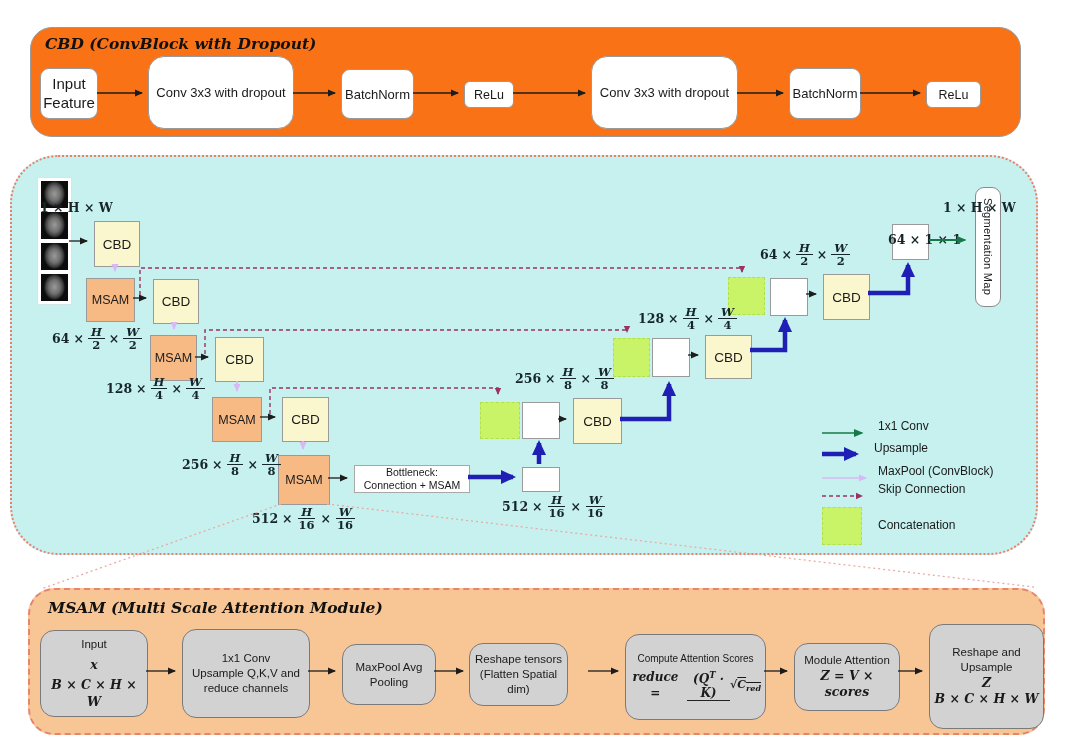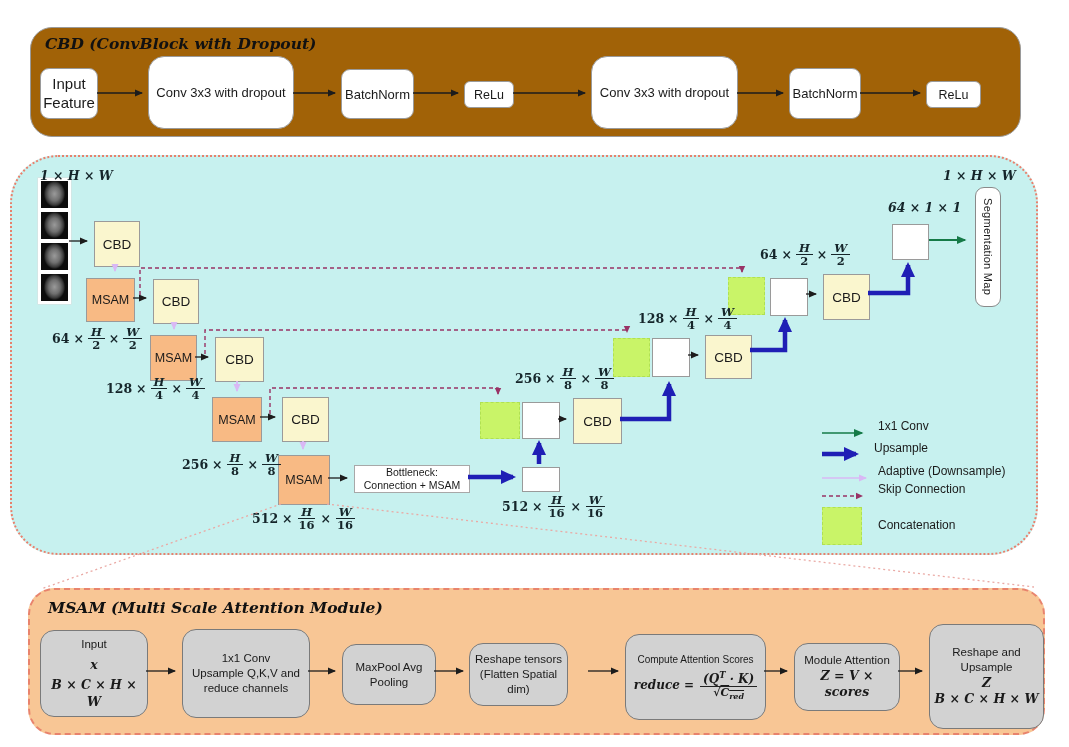--- a/index.html
+++ b/index.html
@@ -1,19 +1,19 @@
 <!DOCTYPE html>
 <html><head>
 <meta charset="utf-8">
 <style>
   html,body{margin:0;padding:0;background:#fff;}
   .stage{position:relative;width:1069px;height:747px;background:#ffffff;
          font-family:"Liberation Sans",sans-serif;overflow:hidden;color:#1a1a1a;}
   .panel{position:absolute;box-sizing:border-box;z-index:1;}
-  #cbd-panel{left:30px;top:27px;width:991px;height:110px;background:#a16207;
+  #cbd-panel{left:30px;top:27px;width:991px;height:110px;background:#f97316;
              border:1.5px solid #9a9a9a;border-radius:22px;}
   #unet-panel{left:10px;top:155px;width:1028px;height:400px;background:#c7f1ef;
               border:2px dotted #e8806c;border-radius:48px;}
   #msam-panel{left:28px;top:588px;width:1017px;height:147px;background:#f8c695;
               border:2px dashed #e8836d;border-radius:26px;}
   .ptitle{position:absolute;font-family:"DejaVu Serif",serif;font-weight:700;
           font-style:italic;font-size:15.5px;color:#111;white-space:nowrap;}
   .box{position:absolute;box-sizing:border-box;display:flex;flex-direction:column;
        align-items:center;justify-content:center;text-align:center;}
   .wbox{background:#ffffff;border:1.2px solid #9a9a9a;}
@@ -29,31 +29,31 @@
   .mri-strip{position:absolute;background:#ffffff;padding:3px;box-sizing:border-box;
              box-shadow:0 0 0 .5px #ddd;}
   .mri{width:27px;height:27px;background:#0c0c0c;
        background-image:radial-gradient(55% 68% at 50% 48%,#9a9a9a 0%,#6f6f6f 38%,#3a3a3a 60%,#0c0c0c 72%);}
   .mri + .mri{margin-top:4px;}
   .dim{position:absolute;font-family:"DejaVu Serif",serif;font-weight:600;font-size:12.5px;
        color:#15252a;display:flex;align-items:center;gap:4px;white-space:nowrap;z-index:3;}
   .dim .frac{display:inline-flex;flex-direction:column;align-items:center;line-height:1.05;font-size:11.5px;}
   .dim .frac .n{border-bottom:1.2px solid #15252a;padding:0 3px;font-style:italic;}
   .dim .frac .dd{padding:0 2px;}
-  .dim-flat{font-style:italic;}
+  .dim-flat{margin-top:32px;}
   .overlay{position:absolute;left:0;top:0;z-index:2;pointer-events:none;}
   .lgrow{position:absolute;}
   .lglabel{position:absolute;font-size:12px;color:#1a1a1a;white-space:nowrap;}
   .gbox{position:absolute;box-sizing:border-box;background:#d2d2d2;border:1px solid #7a7a7a;
         border-radius:14px;display:flex;flex-direction:column;align-items:center;
         justify-content:center;text-align:center;font-size:11.5px;line-height:1.3;padding:4px;}
   .m{font-family:"DejaVu Serif",serif;font-style:italic;font-weight:600;font-size:12.5px;}
   .gtitle{font-size:10px;margin-bottom:5px;}
   .formula{display:flex;align-items:center;gap:6px;font-size:12px;}
-  .frac2{display:inline-flex;flex-direction:column;align-items:center;line-height:1.1;}
+  .frac2{display:inline-flex;flex-direction:row;align-items:center;line-height:1.1;}
   .frac2 .num{border-bottom:1.1px solid #222;padding:0 3px;}
   .frac2 .den{font-size:11px;}
   .ovl{text-decoration:overline;}
   sub{font-size:8px;} sup{font-size:8.5px;}
 </style>
 </head>
 <body>
 
 <div class="stage">
 
@@ -222,21 +222,21 @@
       <svg width="56" height="14">
           <line x1="2" y1="7" x2="36" y2="7" stroke="#1f1fb5" stroke-width="4.5" marker-end="url(#mkBlue)"></line>
         </svg>
     </div>
     <div class="lglabel" style="left:862px;top:284px">Upsample</div>
     <div class="lgrow" style="left:808px;top:314px">
       <svg width="56" height="14">
           <line x1="2" y1="7" x2="46" y2="7" stroke="#d9b8f5" stroke-width="1.6" marker-end="url(#mkV)"></line>
         </svg>
     </div>
-    <div class="lglabel" style="left:866px;top:307px">Adaptive (Downsample)</div>
+    <div class="lglabel" style="left:866px;top:307px">MaxPool (ConvBlock)</div>
     <div class="lgrow" style="left:808px;top:332px">
       <svg width="56" height="14">
           <line x1="2" y1="7" x2="42" y2="7" stroke="#993366" stroke-width="1.5" stroke-dasharray="4 3" marker-end="url(#mkS)"></line>
         </svg>
     </div>
     <div class="lglabel" style="left:866px;top:325px">Skip Connection</div>
     <div class="box greenbox" style="left:810px;top:350px;width:40px;height:38px"></div>
     <div class="lglabel" style="left:866px;top:361px">Concatenation</div>
   </div>
 

